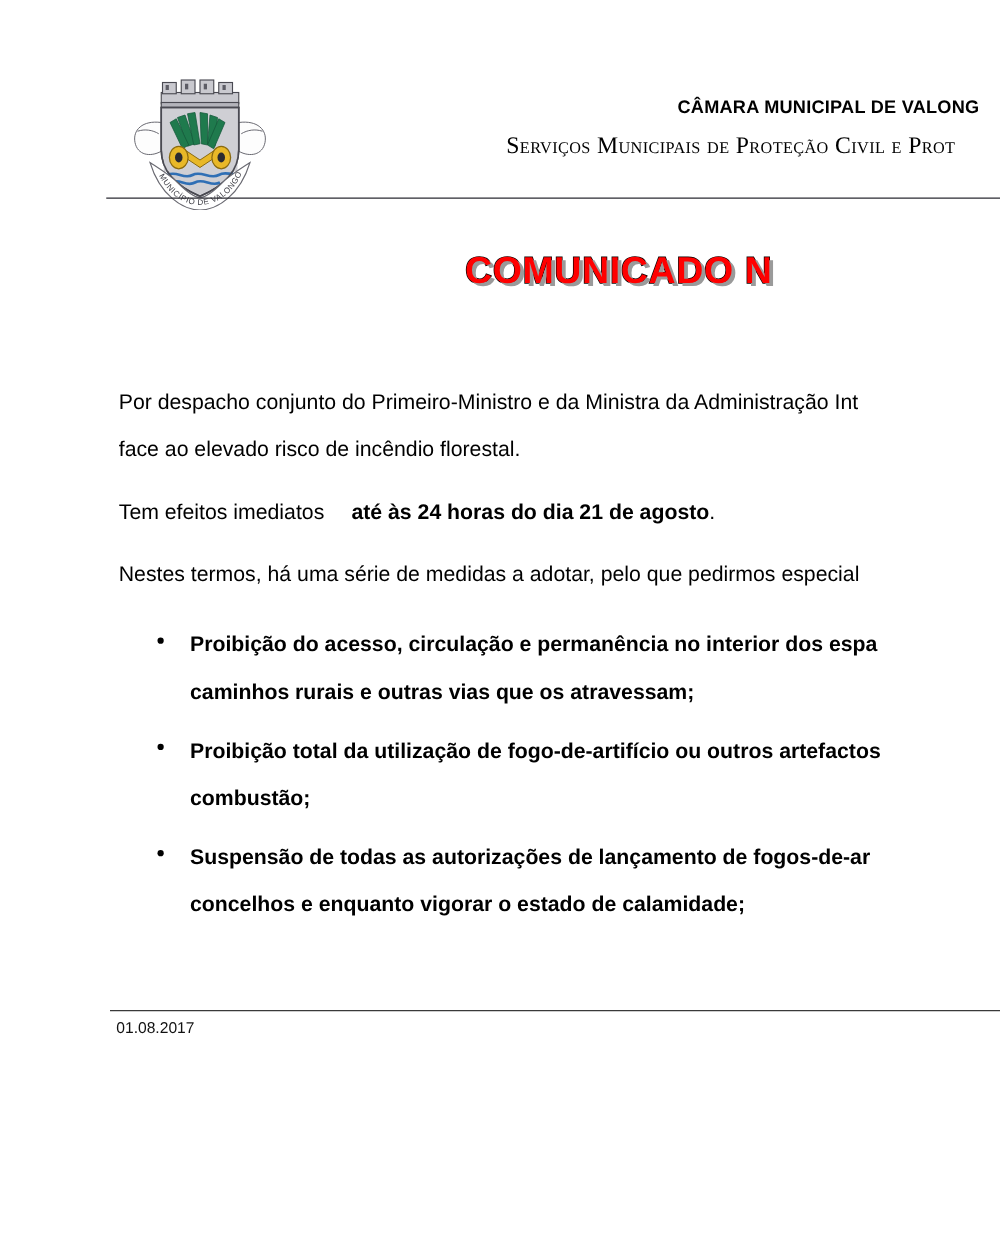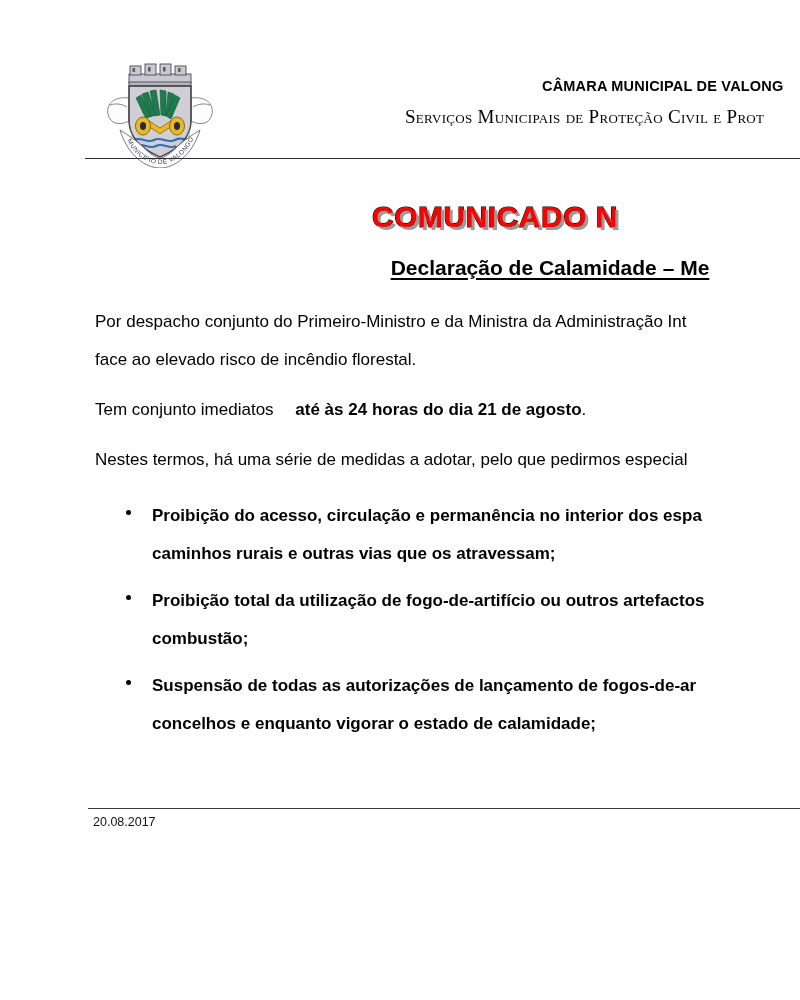--- a/index.html
+++ b/index.html
@@ -252,30 +252,27 @@
       <div class="org-line2">Serviços Municipais de Proteção Civil e Prot</div>
     </div>
   </div>
 
   <div class="header-rule"></div>
 
   <div class="comunicado">
     <span>COMUNICADO N</span>
   </div>
 
-  <div class="subtitle">
-    <span>Declaração de Calamidade – Me</span>
-  </div>
 
   <div class="body-area">
 
     <p class="para">Por despacho conjunto do Primeiro-Ministro e da Ministra da Administração Int</p>
     <p class="para">face ao elevado risco de incêndio florestal.</p>
 
-    <p class="para spaced"><span>Tem conjunto imediatos </span><b>até às 24 horas do dia 21 de agosto</b><span>.</span></p>
+    <p class="para spaced"><span>Tem efeitos imediatos </span><b>até às 24 horas do dia 21 de agosto</b><span>.</span></p>
 
     <p class="para spaced">Nestes termos, há uma série de medidas a adotar, pelo que pedirmos especial</p>
 
     <ul class="bullets">
 
       <li class="bullet-item">
         <span class="bullet-dot"></span>
         <div class="bullet-line">Proibição do acesso, circulação e permanência no interior dos espa</div>
         <div class="bullet-line cont">caminhos rurais e outras vias que os atravessam;</div>
       </li>
@@ -289,15 +286,15 @@
       <li class="bullet-item">
         <span class="bullet-dot"></span>
         <div class="bullet-line">Suspensão de todas as autorizações de lançamento de fogos-de-ar</div>
         <div class="bullet-line cont">concelhos e enquanto vigorar o estado de calamidade;</div>
       </li>
 
     </ul>
   </div>
 
   <div class="footer-rule"></div>
-  <div class="footer-date">20.08.2017</div>
+  <div class="footer-date">01.08.2017</div>
 
 </div>
 
 </body></html>

